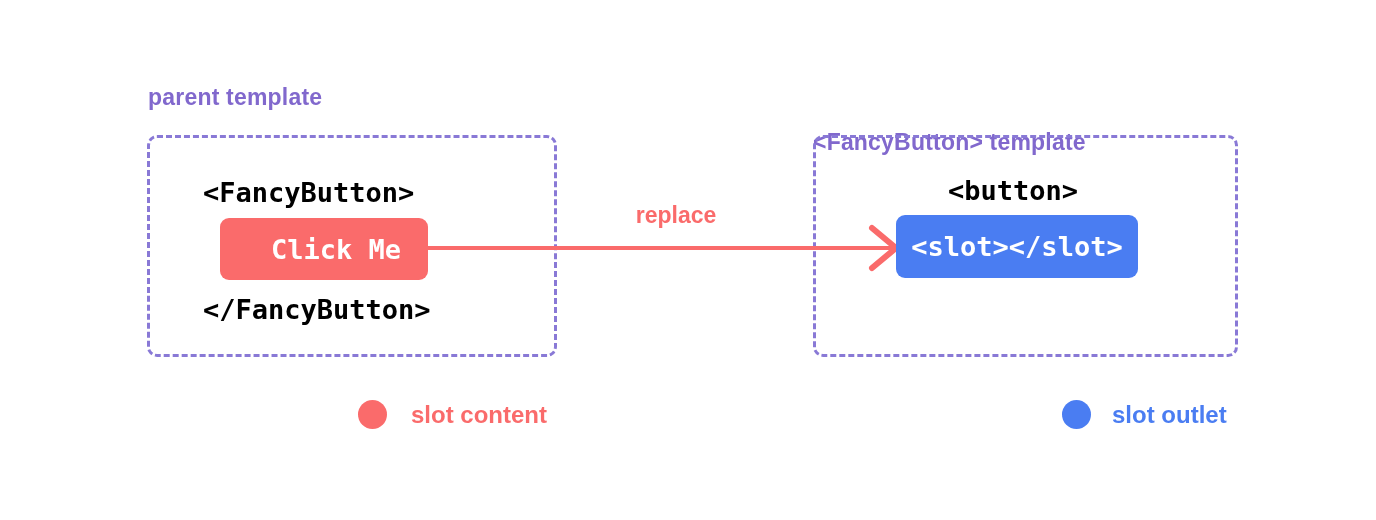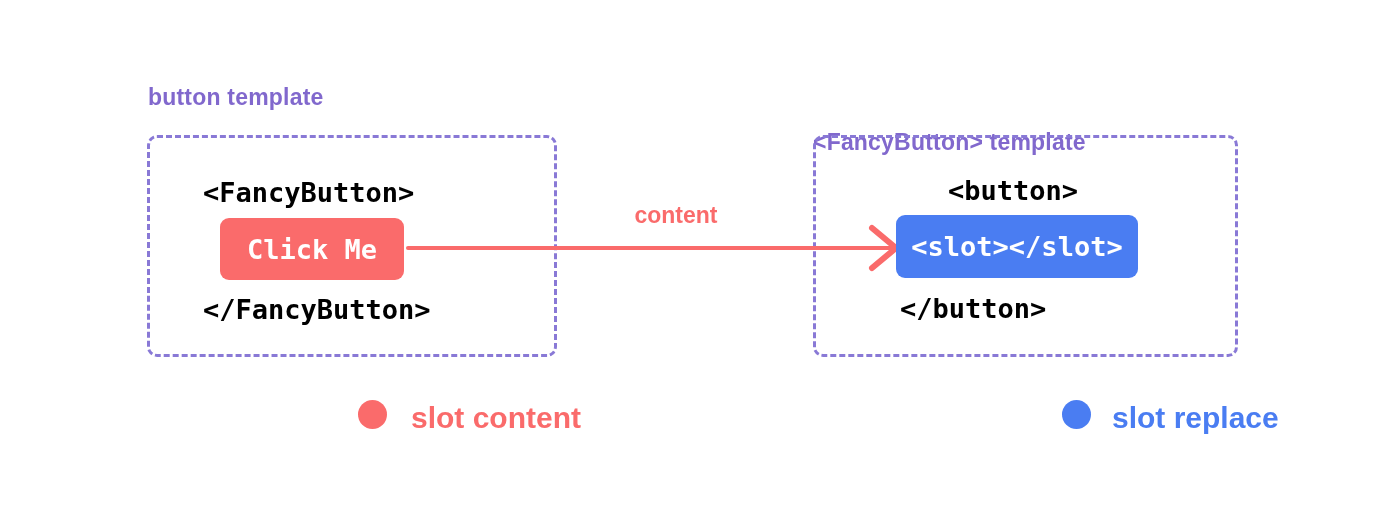--- a/index.html
+++ b/index.html
@@ -61,20 +61,21 @@
   .fill-box .fill-text {
     font-family: "DejaVu Sans Mono", monospace;
     font-weight: 700;
     font-size: 27px;
     color: #ffffff;
     white-space: nowrap;
   }
   .red-fill {
     left: 220px; top: 218px; width: 184px; height: 62px;
     background: #fa6b6b;
+    padding-left: 24px;
   }
   .blue-fill {
     left: 896px; top: 215px; width: 242px; height: 63px;
     background: #4a7df2;
   }
 
   .arrow-svg {
     position: absolute;
     left: 400px; top: 222px;
     width: 510px; height: 52px;
@@ -94,62 +95,61 @@
     position: absolute;
     width: 29px; height: 29px;
     border-radius: 50%;
     top: 400px;
   }
   .dot-red  { left: 358px;  background: #fa6b6b; }
   .dot-blue { left: 1062px; background: #4a7df2; }
   .legend-label {
     position: absolute;
     top: 401px;
-    font-size: 30px;
+    font-size: 24px;
     font-weight: 700;
     white-space: nowrap;
   }
   .label-red  { left: 411px;  color: #fa6b6b; }
   .label-blue { left: 1112px; color: #4a7df2; }
 </style>
 </head>
 <body>
 
 <div class="stage">
 
-  <div class="panel-title title-left">button template</div>
+  <div class="panel-title title-left">parent template</div>
 
   <div class="dashed-box box-left"></div>
 
   <div class="code green open-left">&lt;FancyButton&gt;</div>
 
   <div class="fill-box red-fill">
     <span class="fill-text">Click Me</span>
   </div>
 
   <div class="code green close-left">&lt;/FancyButton&gt;</div>
 
-  <div class="arrow-label">content</div>
+  <div class="arrow-label">replace</div>
 
   <svg class="arrow-svg" viewBox="0 0 510 52">
     <line x1="8" y1="26" x2="494" y2="26" stroke="#fa6b6b" stroke-width="4" stroke-linecap="round"></line>
     <polyline points="472,6 496,26 472,46" fill="none" stroke="#fa6b6b" stroke-width="6" stroke-linecap="round" stroke-linejoin="round"></polyline>
   </svg>
 
   <div class="panel-title title-right">&lt;FancyButton&gt; template</div>
 
   <div class="dashed-box box-right"></div>
 
   <div class="code green open-right">&lt;button&gt;</div>
 
   <div class="fill-box blue-fill">
     <span class="fill-text">&lt;slot&gt;&lt;/slot&gt;</span>
   </div>
 
-  <div class="code green close-right">&lt;/button&gt;</div>
 
   <span class="legend-dot dot-red"></span>
   <span class="legend-label label-red">slot content</span>
 
   <span class="legend-dot dot-blue"></span>
-  <span class="legend-label label-blue">slot replace</span>
+  <span class="legend-label label-blue">slot outlet</span>
 
 </div>
 
 </body></html>

